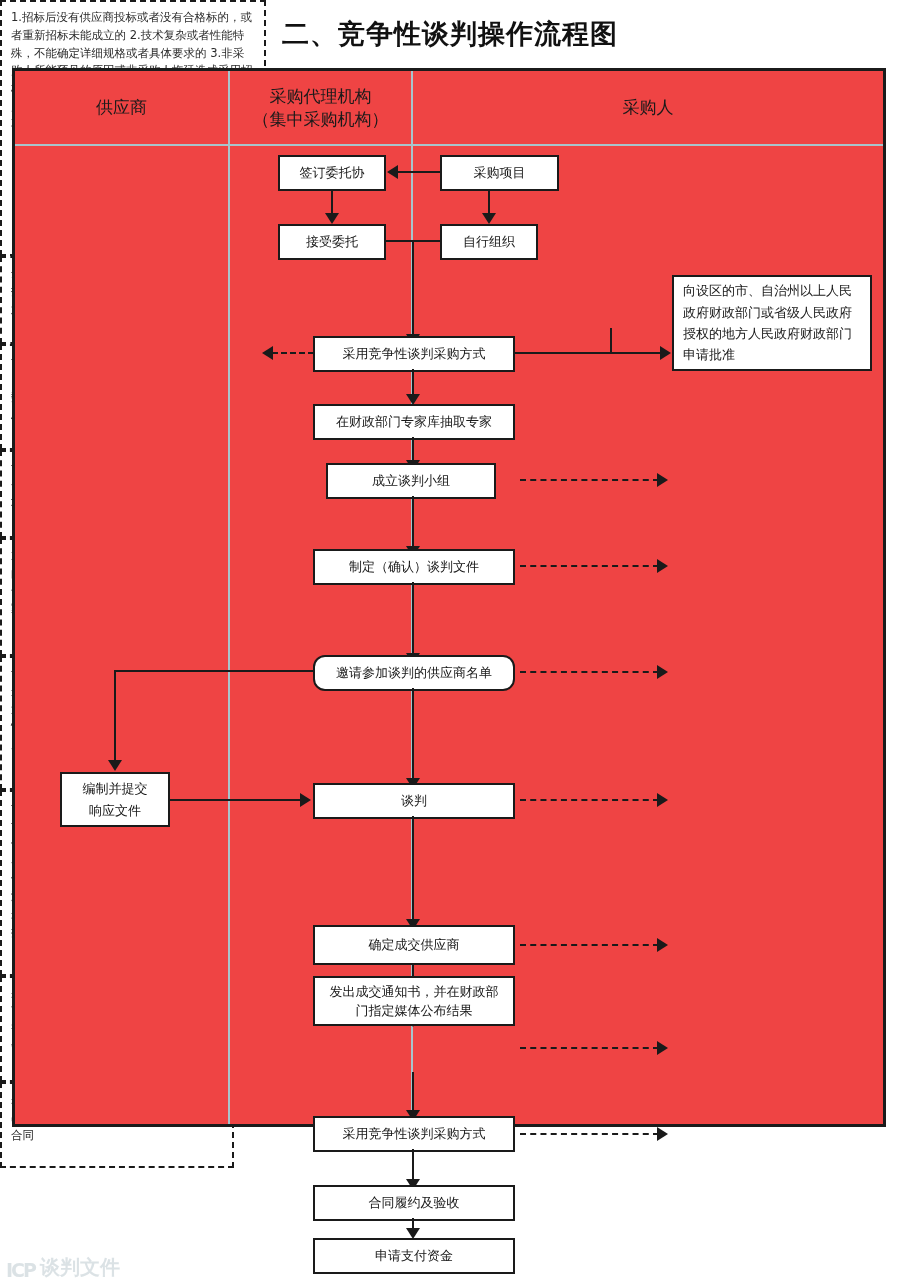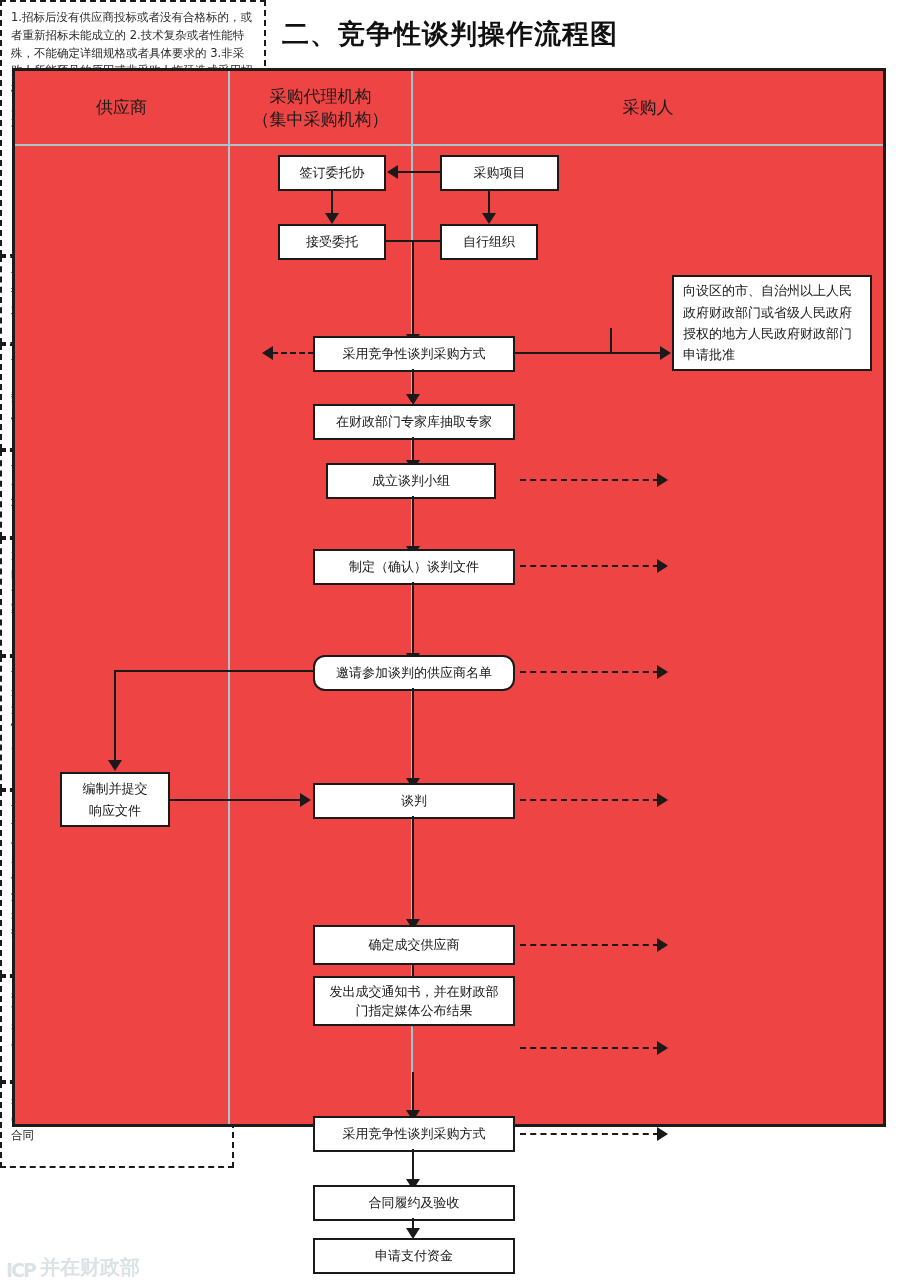--- a/index.html
+++ b/index.html
@@ -304,16 +304,16 @@
   <div class="note note-sm" style="left:670px;top:1023px;width:212px;height:88px;">采购人或者采购代理机构应当在成交供应商确定后 2 个工作日内，在省级以上财政部门指定的媒体上公告成交结果，并将竞争性谈判文件随成交结果同时公告</div>
   <div class="dln h" style="left:520px;top:1047px;width:139px;"></div>
   <div class="ah right" style="left:657px;top:1041px;"></div>
 
   <div class="note note-sm" style="left:670px;top:1128px;width:212px;height:68px;">采购人与成交供应商应当在成交通知书发出之日起 30 日内与成交供应商签订书面合同</div>
   <div class="dln h" style="left:520px;top:1133px;width:139px;"></div>
   <div class="ah right" style="left:657px;top:1127px;"></div>
 
   <div class="watermark">
     <span class="wm-mark">ICP</span>
-    <span class="wm-text">并在财政部</span>
+    <span class="wm-text">谈判文件</span>
   </div>
 
 </div>
 
 </body></html>

